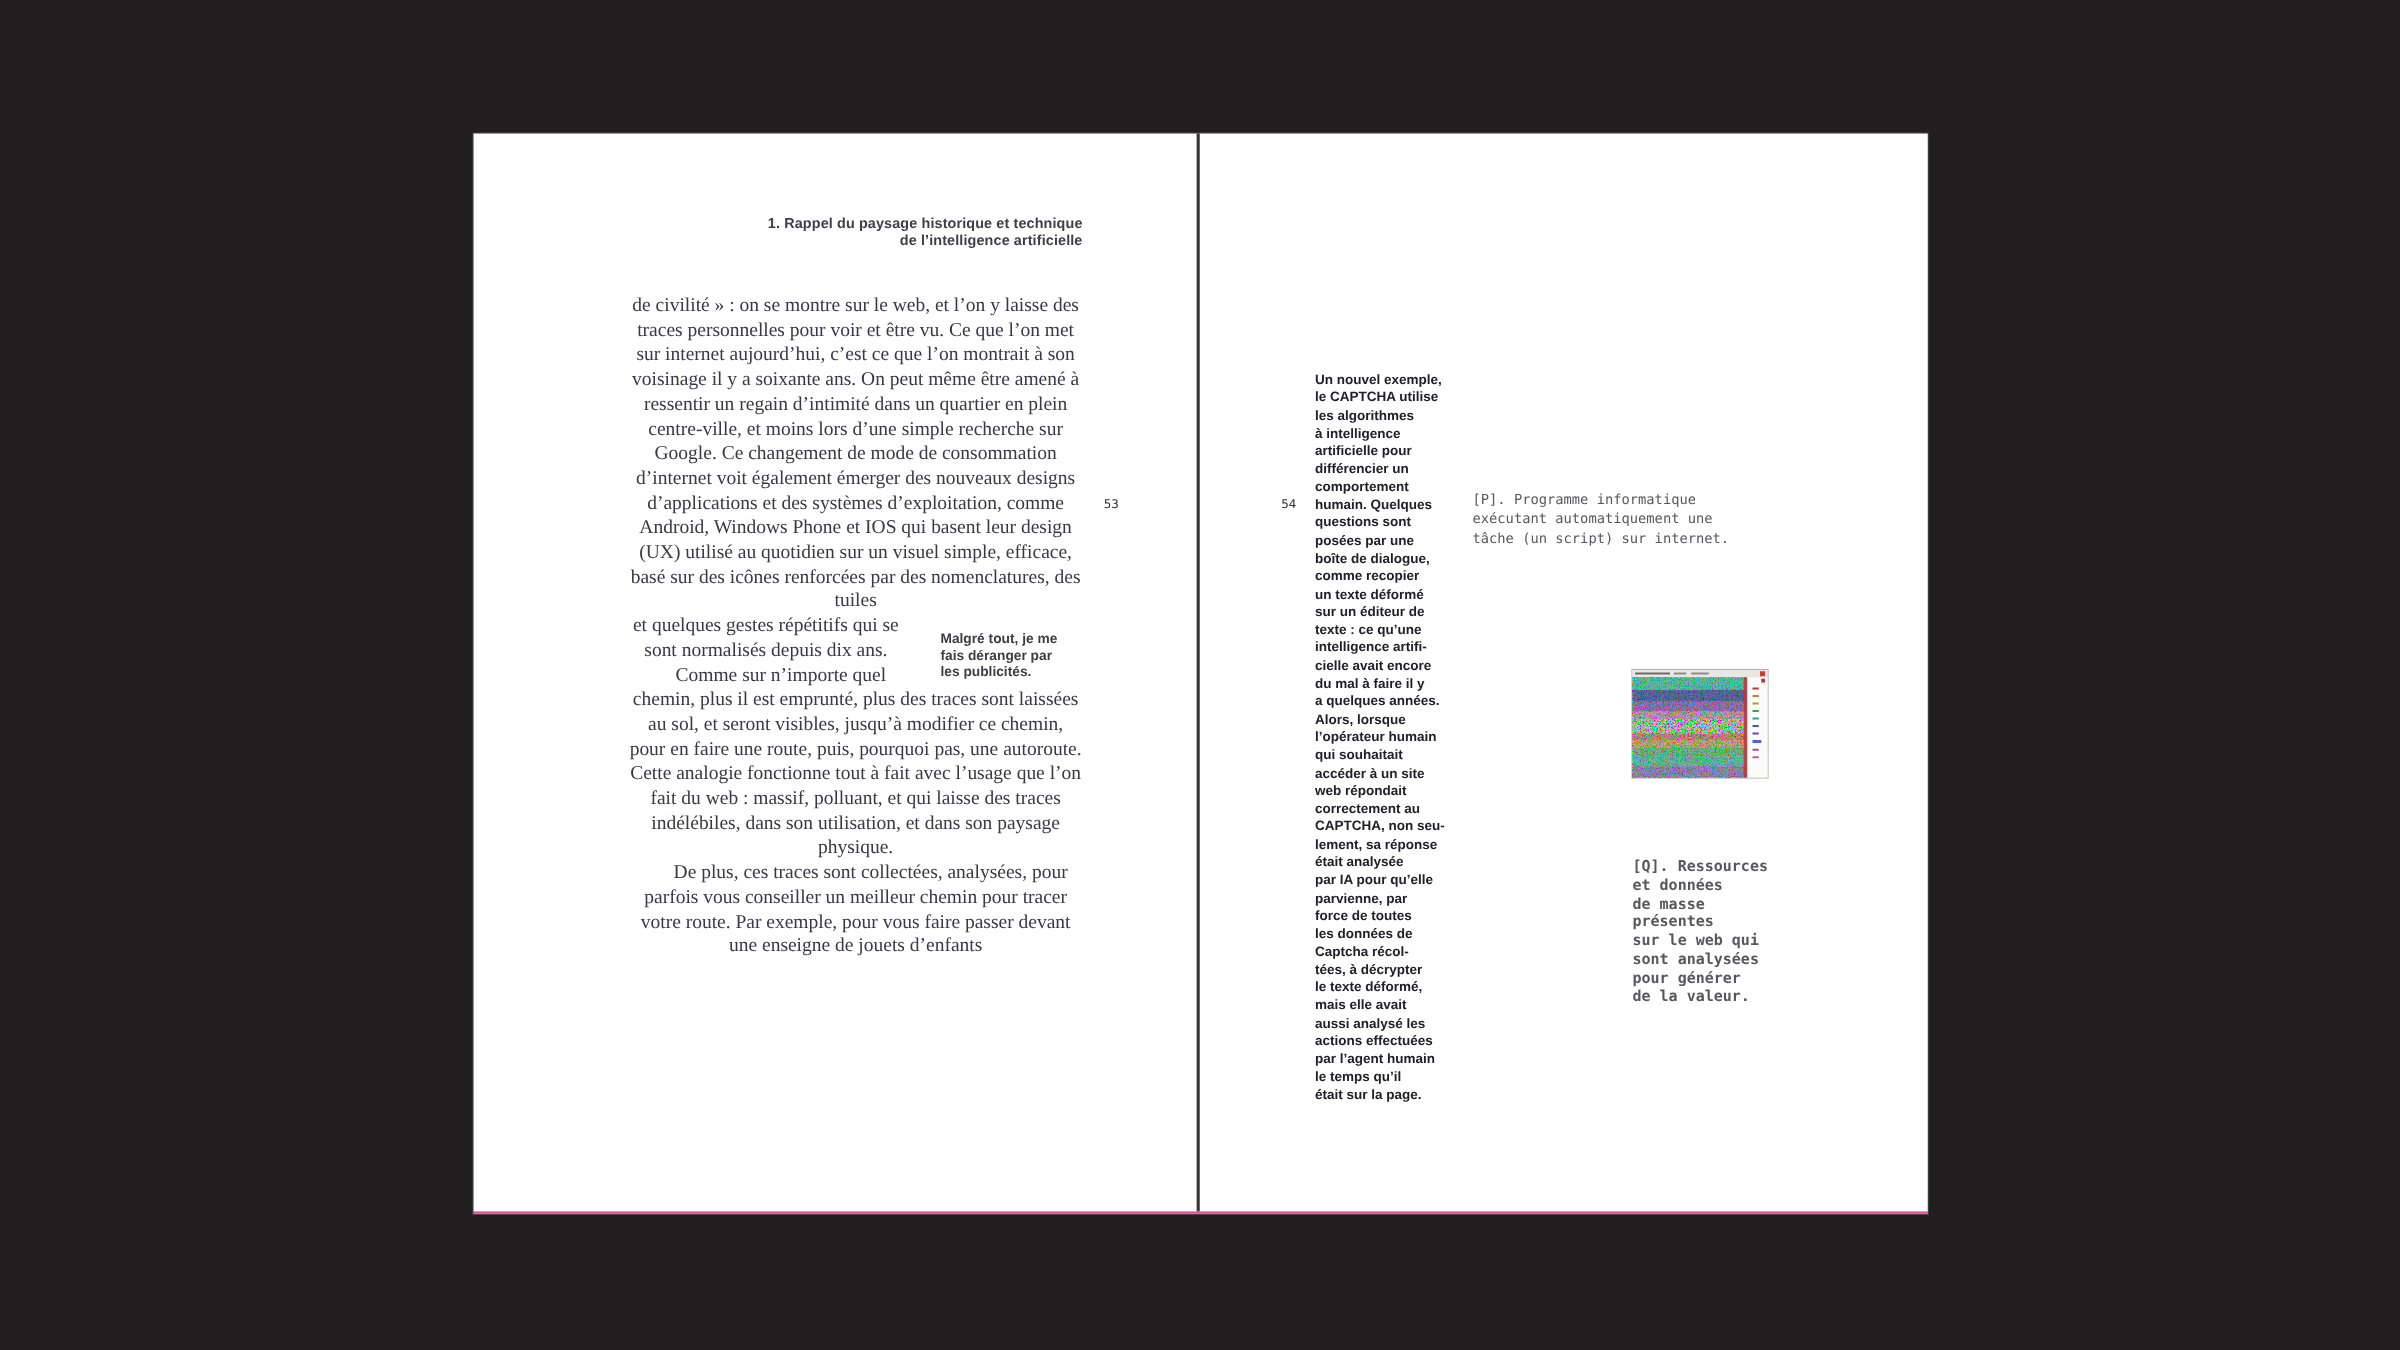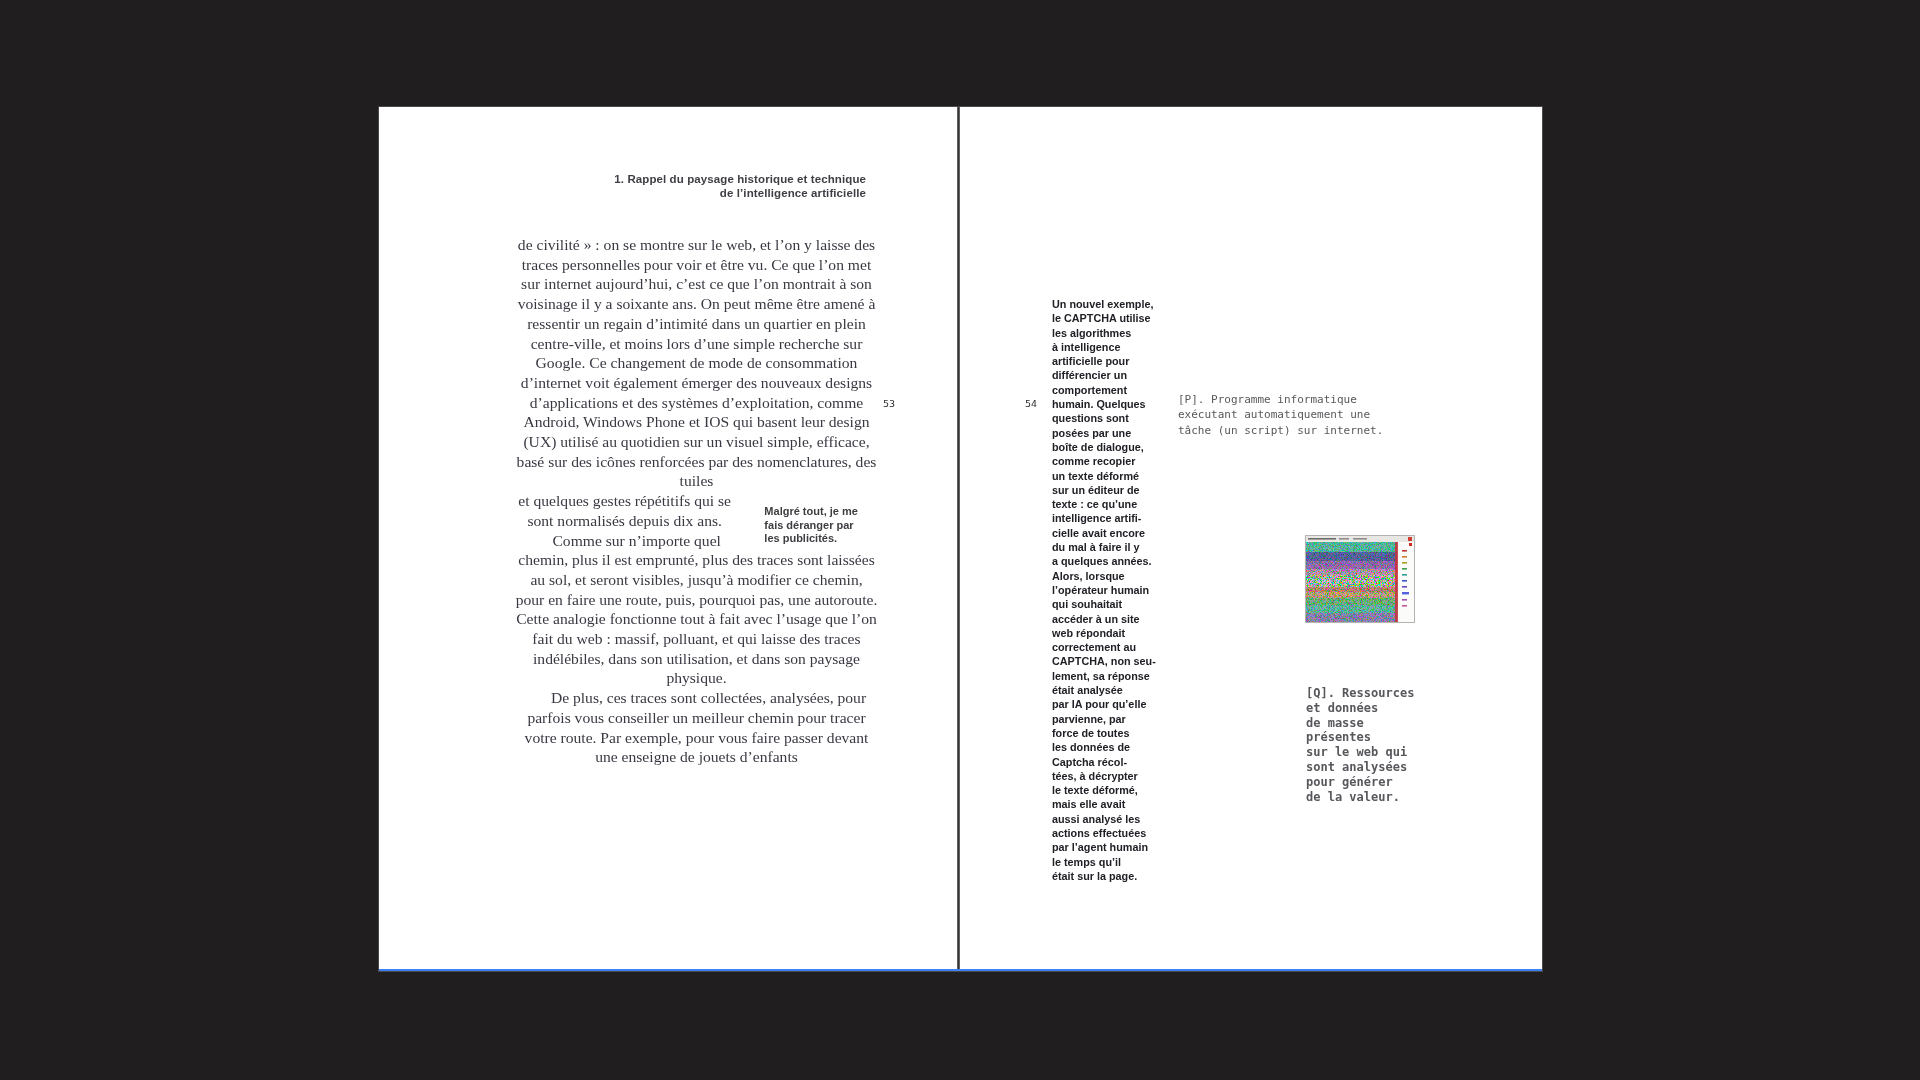--- a/index.html
+++ b/index.html
@@ -1,32 +1,32 @@
 <!DOCTYPE html>
 <html><head>
 <meta charset="utf-8">
 <style>
   html,body{margin:0;padding:0;background:#201e1f;}
   .stage{position:relative;width:1920px;height:1080px;background:#201e1f;overflow:hidden;
          font-family:"Liberation Sans",sans-serif;}
   .spread{position:absolute;left:379px;top:107px;width:1163px;height:862px;background:#ffffff;
-          display:flex;border-bottom:2px solid #3b82f6;box-shadow:0 0 0 1px #4a4848;}
+          display:flex;border-bottom:2px solid #ec4899;box-shadow:0 0 0 1px #4a4848;}
   .page{position:relative;background:#fff;}
   .page-left{width:578px;}
   .page-right{flex:1;}
   .gutter{width:3px;background:linear-gradient(to right,#8a8888 0%,#343233 35%,#343233 65%,#8a8888 100%);}
 
   
   .running-header{position:absolute;top:66px;right:91px;text-align:right;white-space:pre-line;
           font-family:"Liberation Sans",sans-serif;font-weight:600;font-size:11.5px;line-height:13.5px;
           color:#3f3e45;letter-spacing:.1px;}
   .pagenum{position:absolute;font-family:"DejaVu Sans",sans-serif;font-weight:400;font-size:9.5px;color:#2f2e33;}
   .pagenum-left{left:504px;top:291px;}
   .pagenum-right{left:65px;top:291px;}
-  .textblock{position:absolute;left:136px;top:128px;width:363px;
+  .textblock{position:absolute;left:124px;top:128px;width:363px;
           font-family:"Liberation Serif",serif;font-size:15.6px;line-height:19.7px;color:#3a3943;}
   .textblock p{margin:0;text-align:center;}
   .just{text-align:justify;}
   .indent{text-indent:24px;}
   .row{display:flex;align-items:flex-start;}
   .col-narrow{width:222px;}
   .p2a{margin-top:17px;}
   .p3{margin-top:19px;}
   .margin-note{width:115px;margin-left:30px;margin-top:14px;white-space:pre-line;
           font-family:"Liberation Sans",sans-serif;font-weight:700;font-size:11px;line-height:13.4px;

